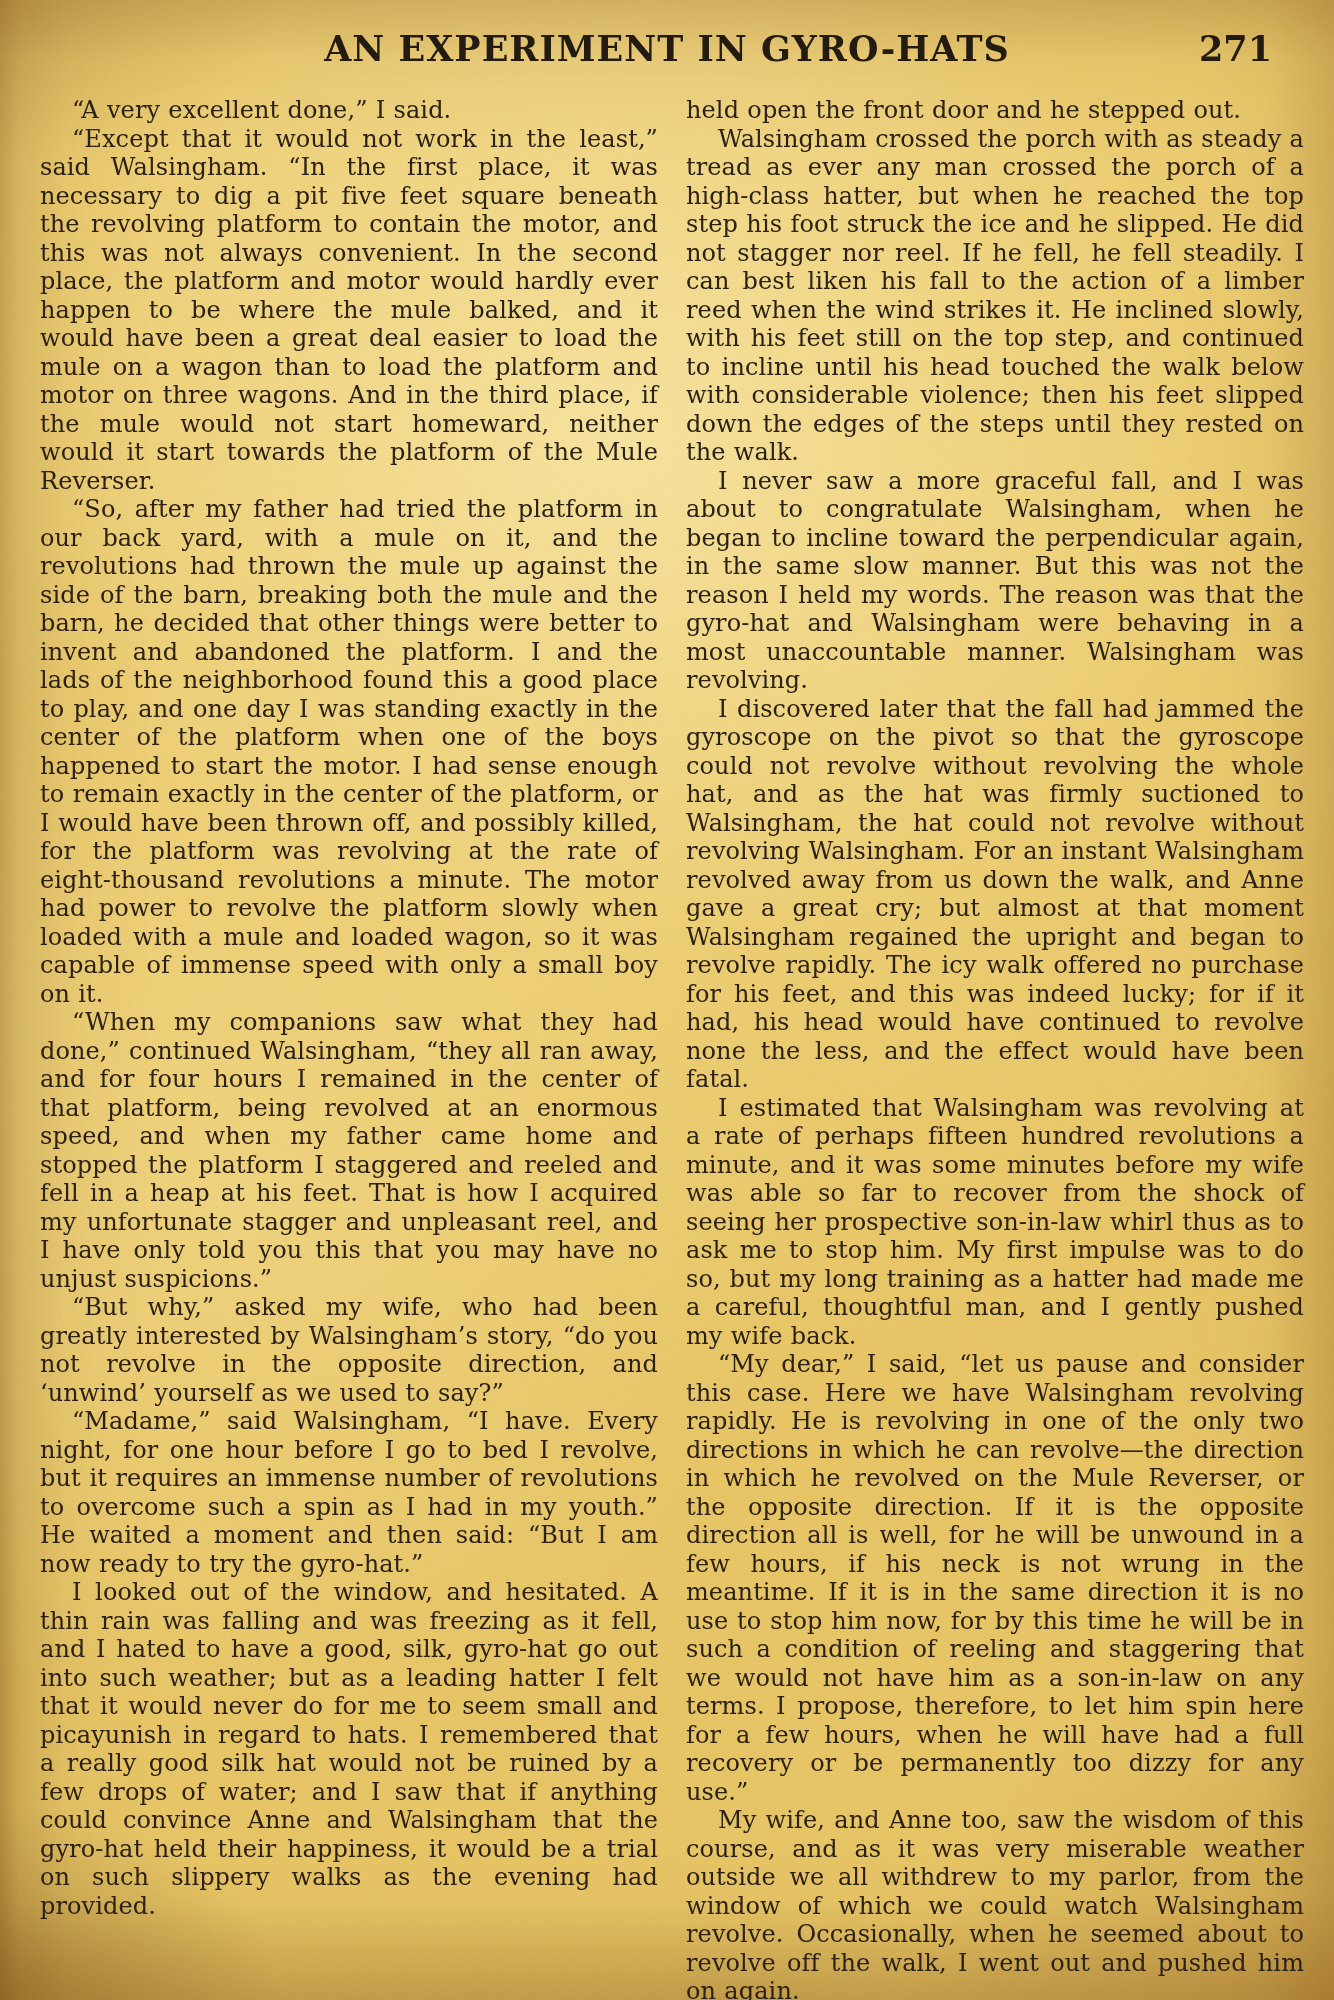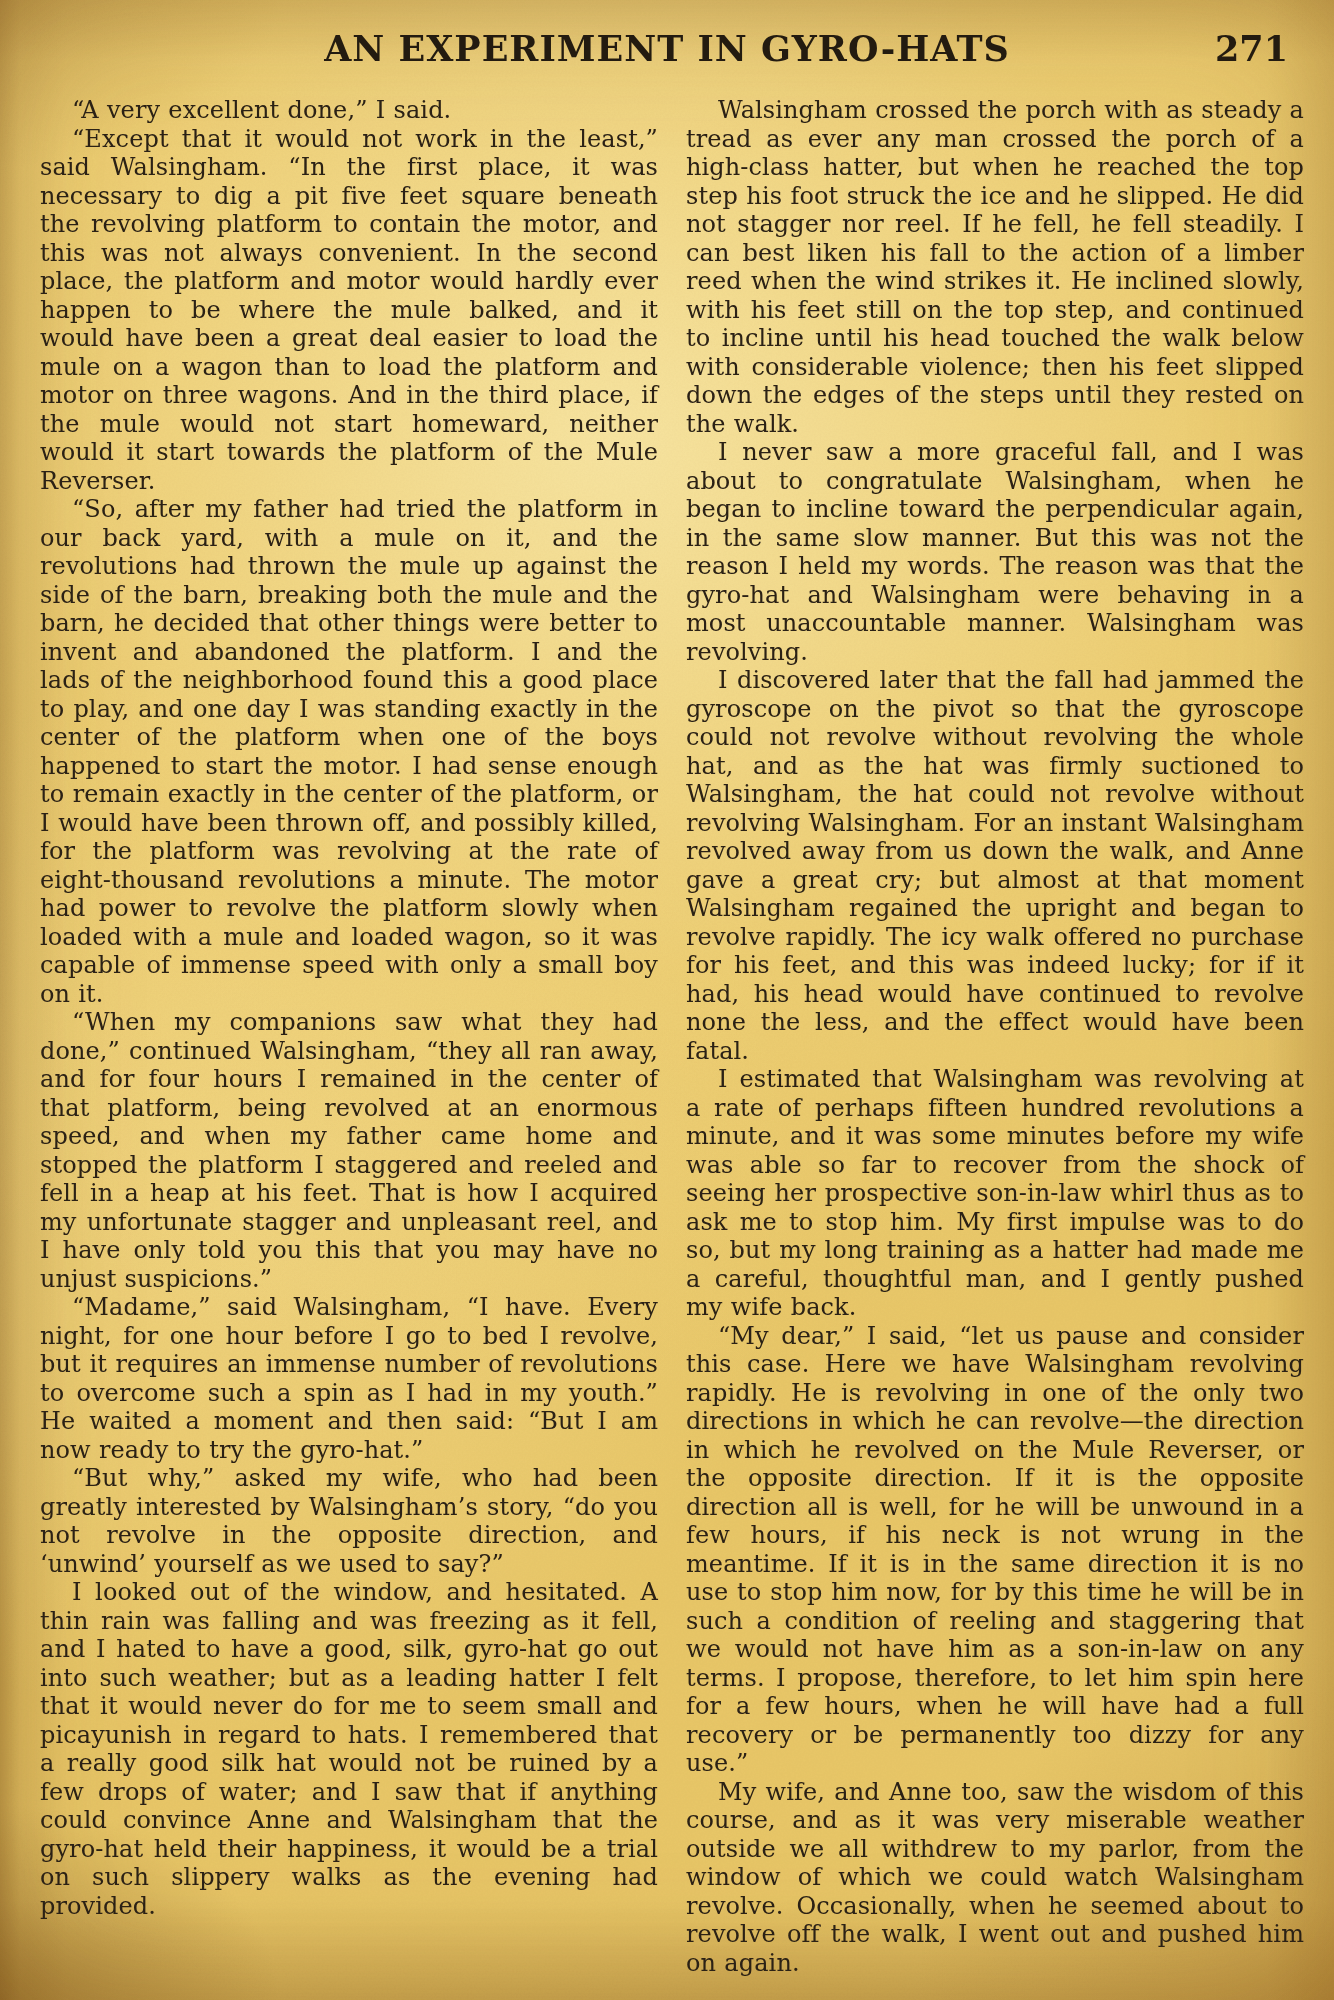--- a/index.html
+++ b/index.html
@@ -38,21 +38,21 @@
     text-align: center;
     font-size: 35px;
     font-weight: bold;
     letter-spacing: 1px;
     line-height: 38px;
     color: #231b10;
   }
   .pagenum {
     position: absolute;
     top: 30px;
-    right: 46px;
+    right: 62px;
     font-size: 35px;
     font-weight: bold;
     line-height: 38px;
     color: #231b10;
   }
 
   .columns {
     display: flex;
     gap: 28px;
     padding: 0 30px 0 40px;
@@ -86,27 +86,28 @@
     <div class="pagenum">271</div>
   </div>
 
   <div class="columns">
 
     <div class="col">
       <p>“A very excellent done,” I said.</p>
       <p>“Except that it would not work in the least,” said Walsingham. “In the first place, it was necessary to dig a pit five feet square beneath the revolving platform to contain the motor, and this was not always convenient. In the second place, the platform and motor would hardly ever happen to be where the mule balked, and it would have been a great deal easier to load the mule on a wagon than to load the platform and motor on three wagons. And in the third place, if the mule would not start homeward, neither would it start towards the platform of the Mule Reverser.</p>
       <p>“So, after my father had tried the platform in our back yard, with a mule on it, and the revolutions had thrown the mule up against the side of the barn, breaking both the mule and the barn, he decided that other things were better to invent and abandoned the platform. I and the lads of the neighborhood found this a good place to play, and one day I was standing exactly in the center of the platform when one of the boys happened to start the motor. I had sense enough to remain exactly in the center of the platform, or I would have been thrown off, and possibly killed, for the platform was revolving at the rate of eight-thousand revolutions a minute. The motor had power to revolve the platform slowly when loaded with a mule and loaded wagon, so it was capable of immense speed with only a small boy on it.</p>
       <p>“When my companions saw what they had done,” continued Walsingham, “they all ran away, and for four hours I remained in the center of that platform, being revolved at an enormous speed, and when my father came home and stopped the platform I staggered and reeled and fell in a heap at his feet. That is how I acquired my unfortunate stagger and unpleasant reel, and I have only told you this that you may have no unjust suspicions.”</p>
+      <p>“But why,” asked my wife, who had been greatly interested by Walsingham’s story, “do you not revolve in the opposite direction, and ‘unwind’ yourself as we used to say?”</p>
       <p>“Madame,” said Walsingham, “I have. Every night, for one hour before I go to bed I revolve, but it requires an immense number of revolutions to overcome such a spin as I had in my youth.” He waited a moment and then said: “But I am now ready to try the gyro-hat.”</p>
-      <p>“But why,” asked my wife, who had been greatly interested by Walsingham’s story, “do you not revolve in the opposite direction, and ‘unwind’ yourself as we used to say?”</p>
       <p>I looked out of the window, and hesitated. A thin rain was falling and was freezing as it fell, and I hated to have a good, silk, gyro-hat go out into such weather; but as a leading hatter I felt that it would never do for me to seem small and picayunish in regard to hats. I remembered that a really good silk hat would not be ruined by a few drops of water; and I saw that if anything could convince Anne and Walsingham that the gyro-hat held their happiness, it would be a trial on such slippery walks as the evening had provided.</p>
 
     </div>
 
     <div class="col">
+      <p class="cont">held open the front door and he stepped out.</p>
       <p>Walsingham crossed the porch with as steady a tread as ever any man crossed the porch of a high-class hatter, but when he reached the top step his foot struck the ice and he slipped. He did not stagger nor reel. If he fell, he fell steadily. I can best liken his fall to the action of a limber reed when the wind strikes it. He inclined slowly, with his feet still on the top step, and continued to incline until his head touched the walk below with considerable violence; then his feet slipped down the edges of the steps until they rested on the walk.</p>
       <p>I never saw a more graceful fall, and I was about to congratulate Walsingham, when he began to incline toward the perpendicular again, in the same slow manner. But this was not the reason I held my words. The reason was that the gyro-hat and Walsingham were behaving in a most unaccountable manner. Walsingham was revolving.</p>
       <p>I discovered later that the fall had jammed the gyroscope on the pivot so that the gyroscope could not revolve without revolving the whole hat, and as the hat was firmly suctioned to Walsingham, the hat could not revolve without revolving Walsingham. For an instant Walsingham revolved away from us down the walk, and Anne gave a great cry; but almost at that moment Walsingham regained the upright and began to revolve rapidly. The icy walk offered no purchase for his feet, and this was indeed lucky; for if it had, his head would have continued to revolve none the less, and the effect would have been fatal.</p>
       <p>I estimated that Walsingham was revolving at a rate of perhaps fifteen hundred revolutions a minute, and it was some minutes before my wife was able so far to recover from the shock of seeing her prospective son-in-law whirl thus as to ask me to stop him. My first impulse was to do so, but my long training as a hatter had made me a careful, thoughtful man, and I gently pushed my wife back.</p>
       <p>“My dear,” I said, “let us pause and consider this case. Here we have Walsingham revolving rapidly. He is revolving in one of the only two directions in which he can revolve—the direction in which he revolved on the Mule Reverser, or the opposite direction. If it is the opposite direction all is well, for he will be unwound in a few hours, if his neck is not wrung in the meantime. If it is in the same direction it is no use to stop him now, for by this time he will be in such a condition of reeling and staggering that we would not have him as a son-in-law on any terms. I propose, therefore, to let him spin here for a few hours, when he will have had a full recovery or be permanently too dizzy for any use.”</p>
       <p>My wife, and Anne too, saw the wisdom of this course, and as it was very miserable weather outside we all withdrew to my parlor, from the window of which we could watch Walsingham revolve. Occasionally, when he seemed about to revolve off the walk, I went out and pushed him on again.</p>
 
     </div>
 
   </div>

